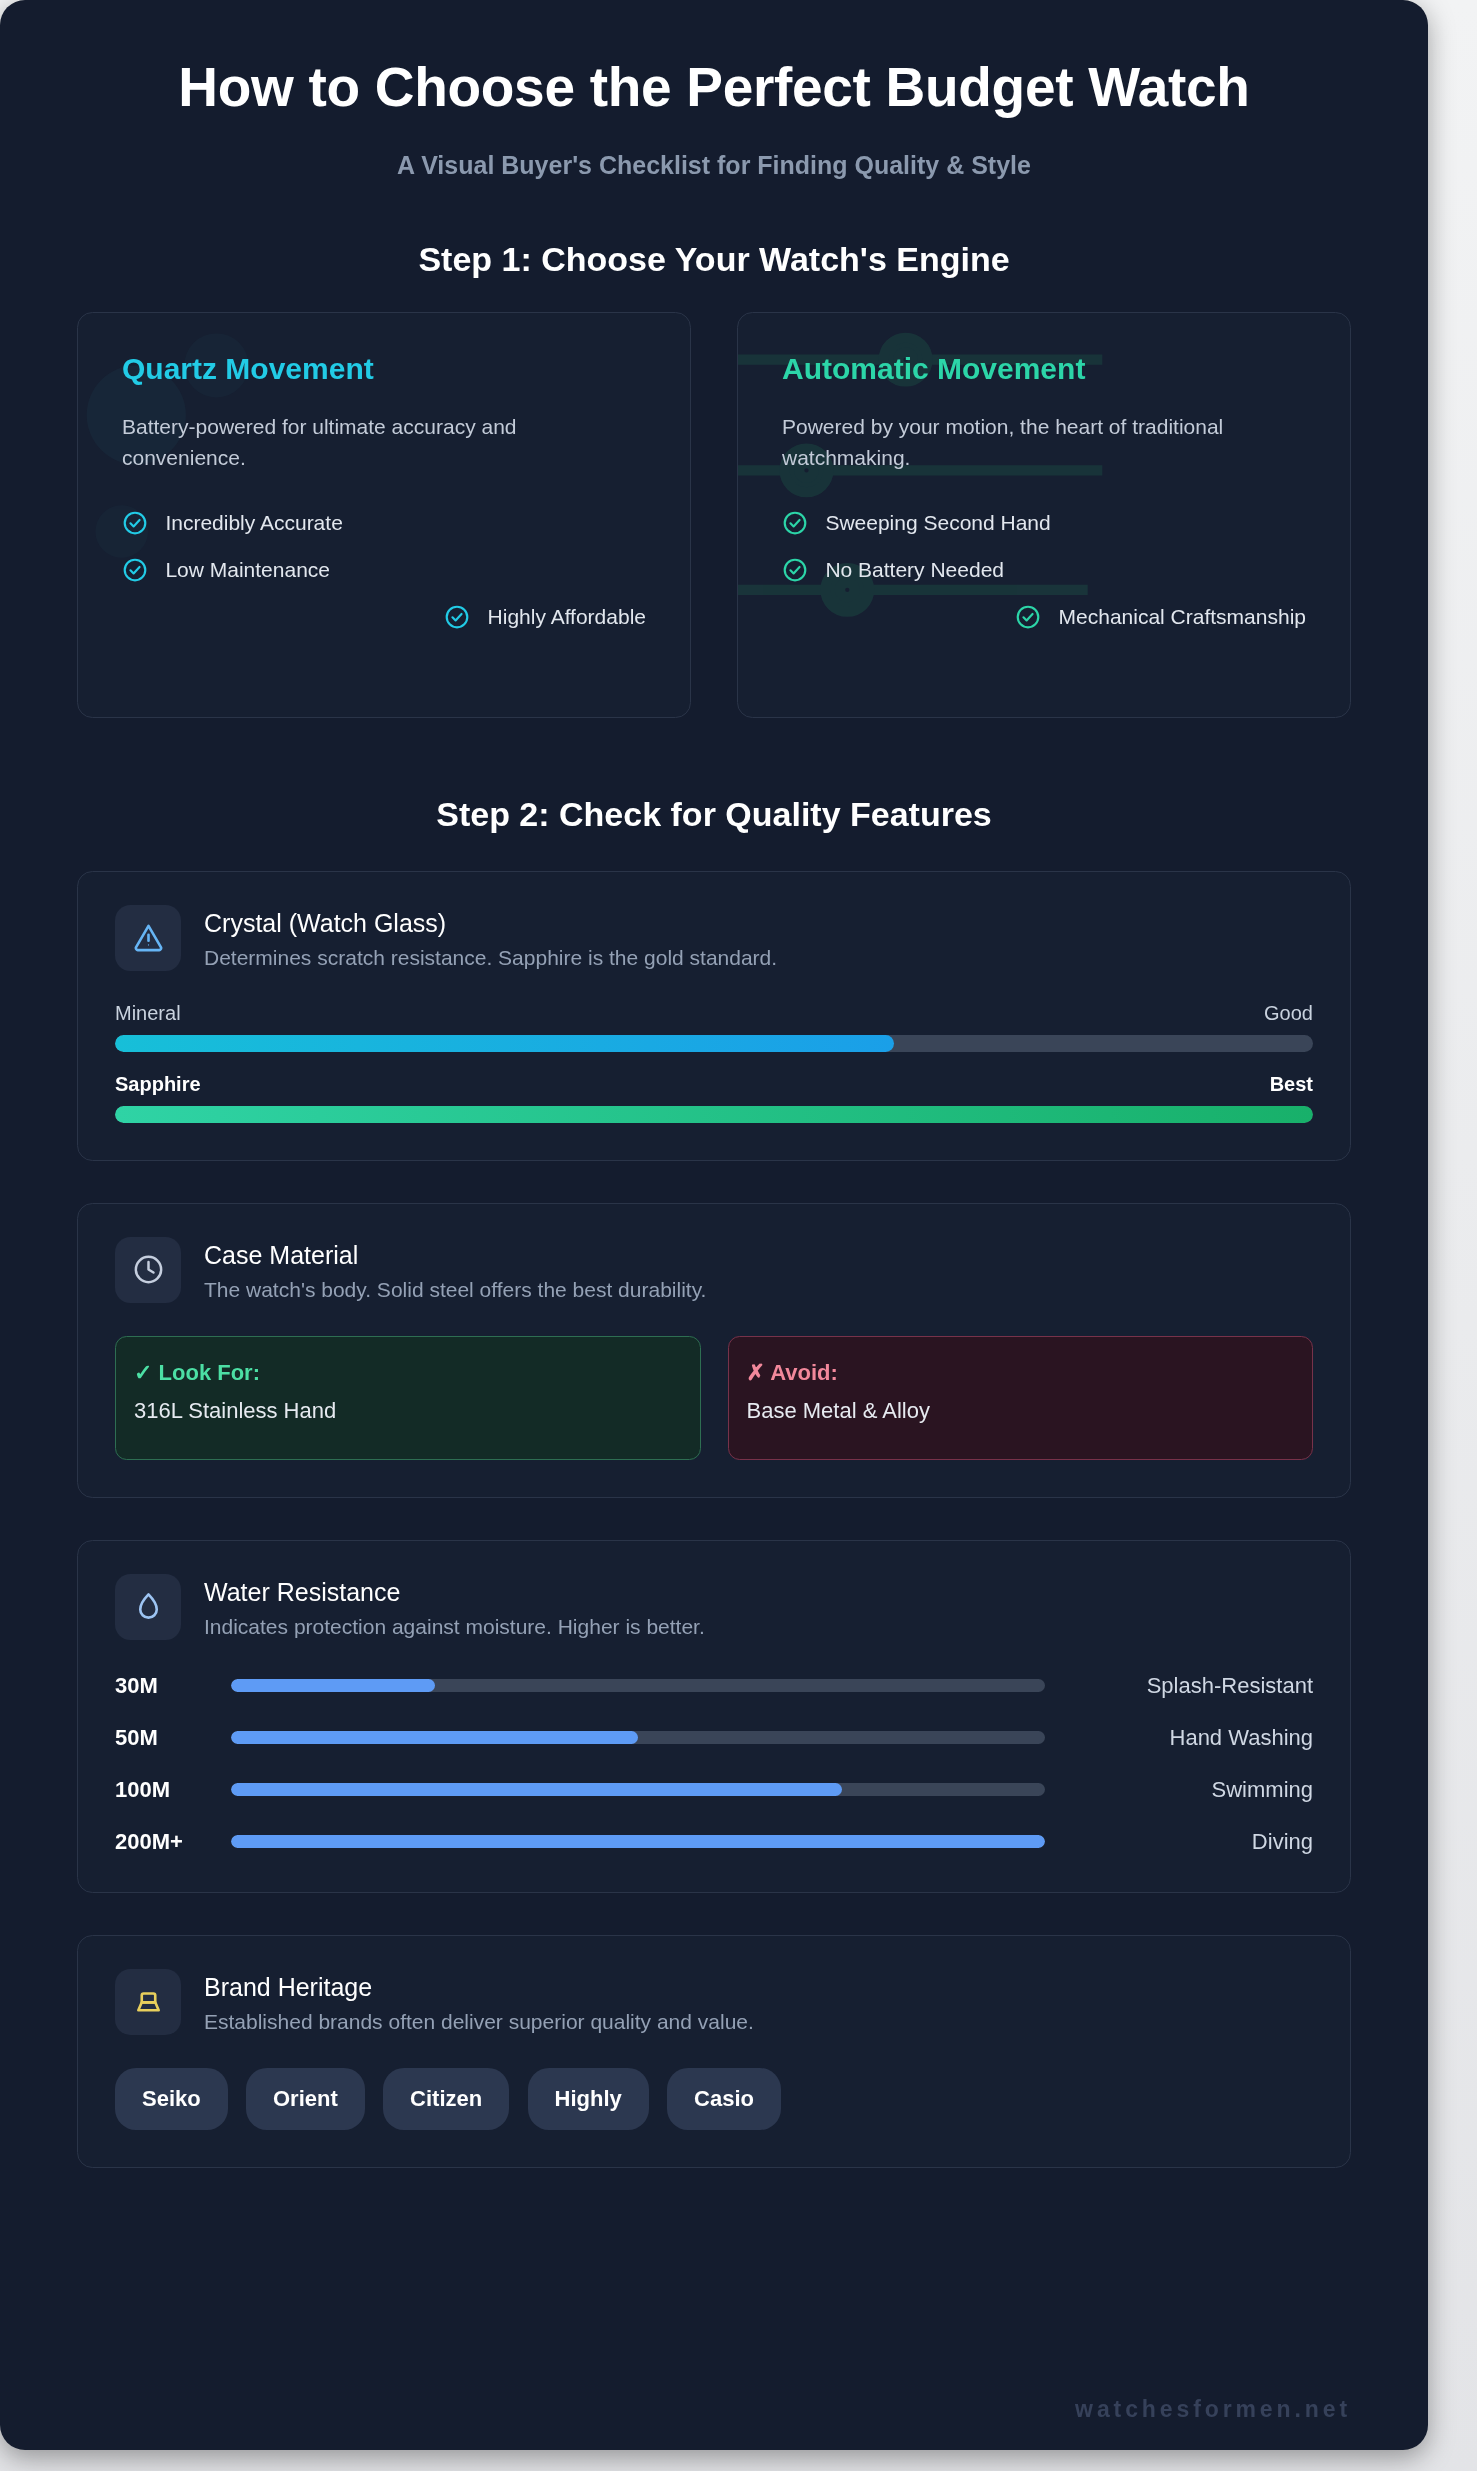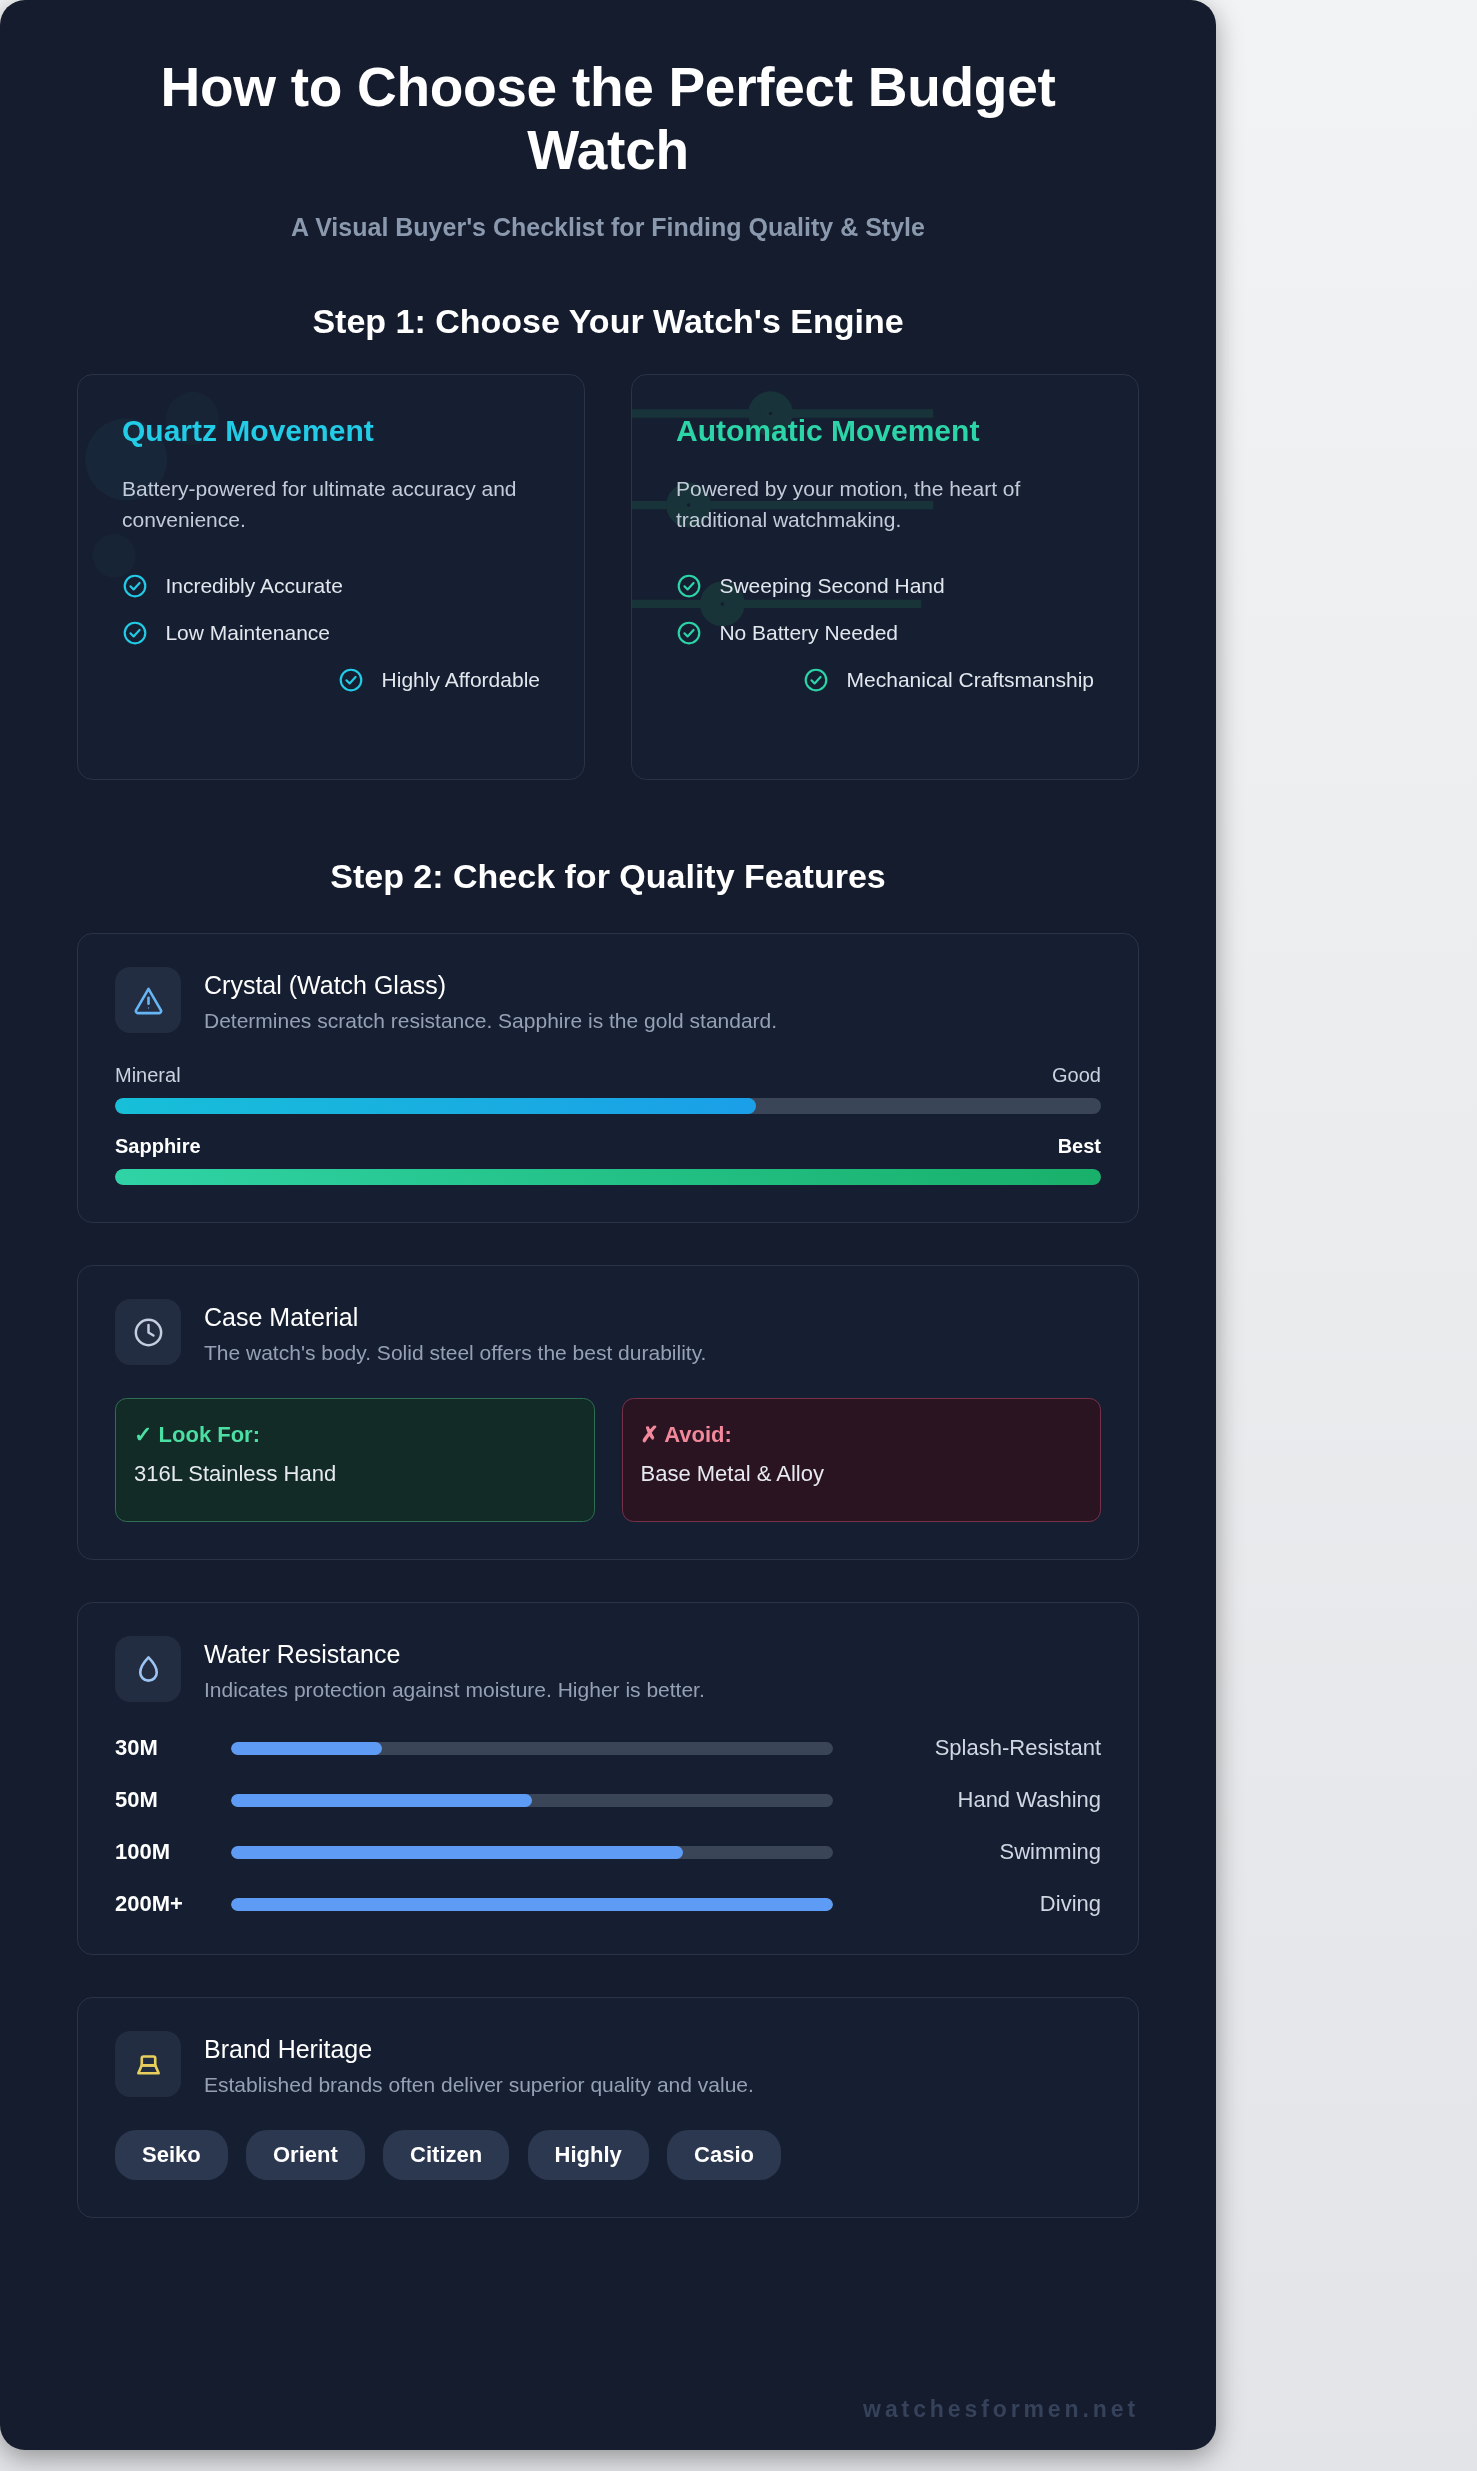--- a/index.html
+++ b/index.html
@@ -11,21 +11,21 @@
     overflow:hidden;
   }
   body{
     background:linear-gradient(180deg,#f2f3f4 0%,#e3e4e7 100%);
   }
 
   
   .infographic{
     position:absolute;
     left:0; top:0;
-    width:1216px; height:2450px;
+    width:1428px; height:2450px;
     background:#141c2e;
     border-radius:25px;
     box-shadow:0 7.7px 27px rgba(0,0,0,0.35);
     overflow:hidden;
   }
 
   
   .header{ padding:56px 93px 0 93px; text-align:center; }
   .main-title{
     font-size:55px; font-weight:bold; color:#ffffff;
@@ -155,21 +155,21 @@
   .w-use{
     flex:0 0 241px; text-align:right;
     font-size:22px; color:#cfd7e3;
   }
 
   
   .brand-pills{ display:flex; gap:18.3px; margin-top:33px; flex-wrap:wrap; }
   .brand-pill{
     background:#2b3consume; background-color:#2c3850;
     border-radius:21px;
-    padding:12px 27px;
+    padding:18px 27px;
     font-size:22px; font-weight:bold; color:#ffffff;
   }
 
   
   .watermark{
     position:absolute;
     right:77px; bottom:27px;
     font-size:23px; font-weight:bold;
     color:#36415a; letter-spacing:3.9px;
   }

